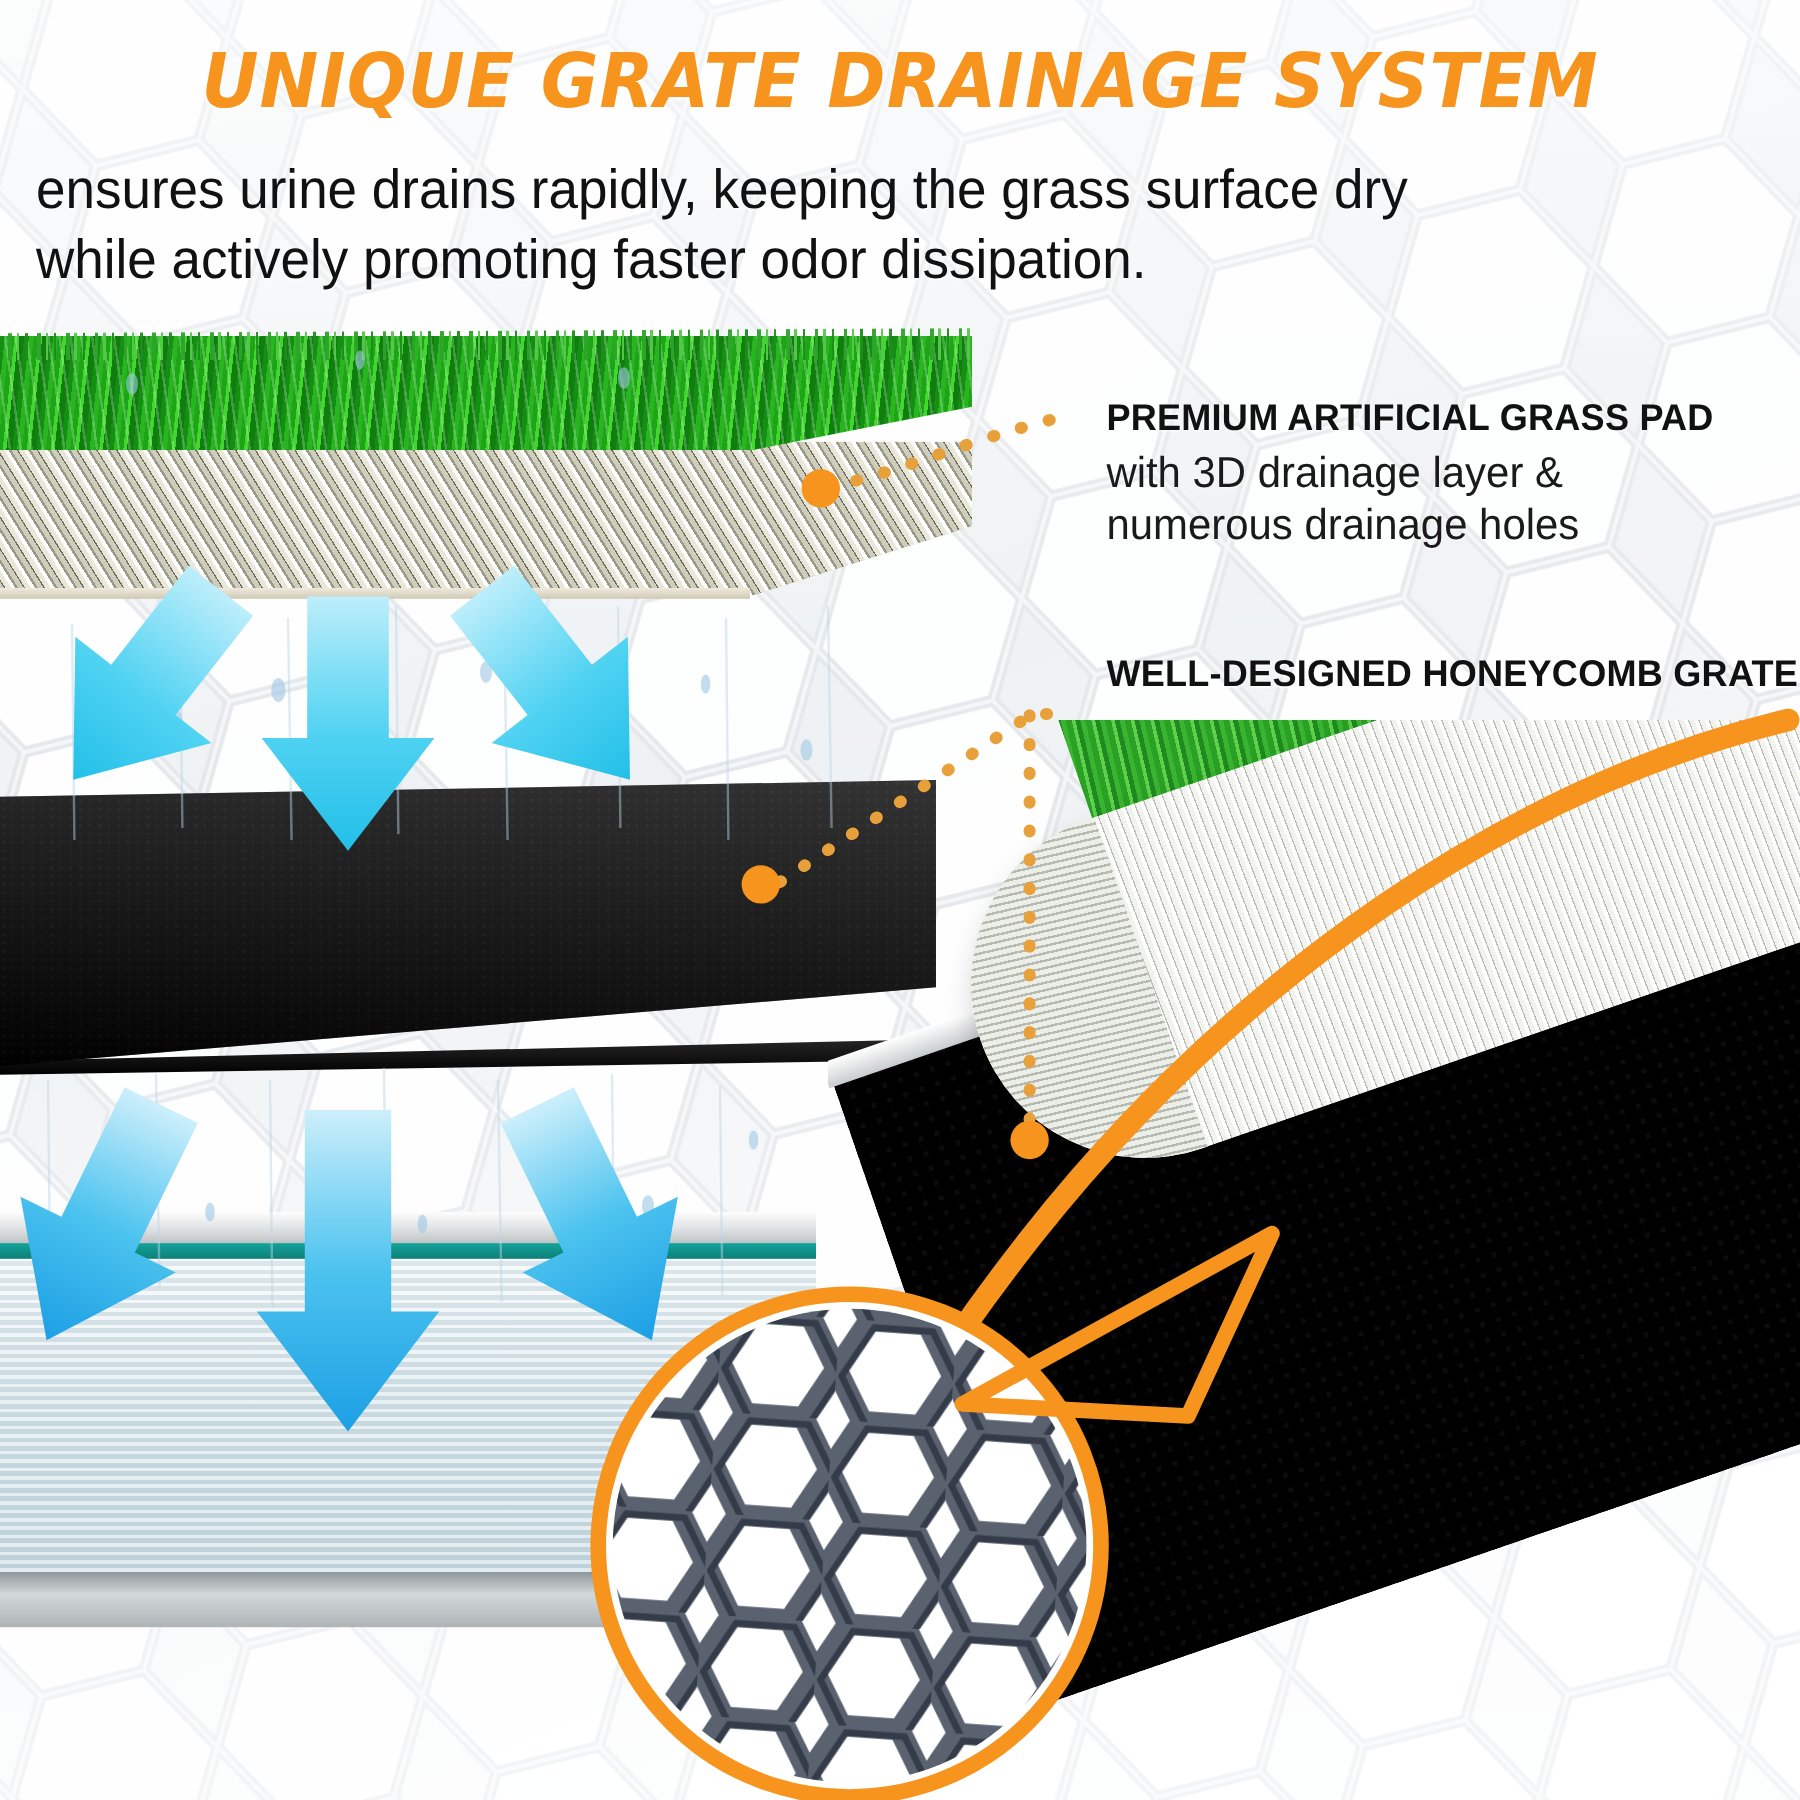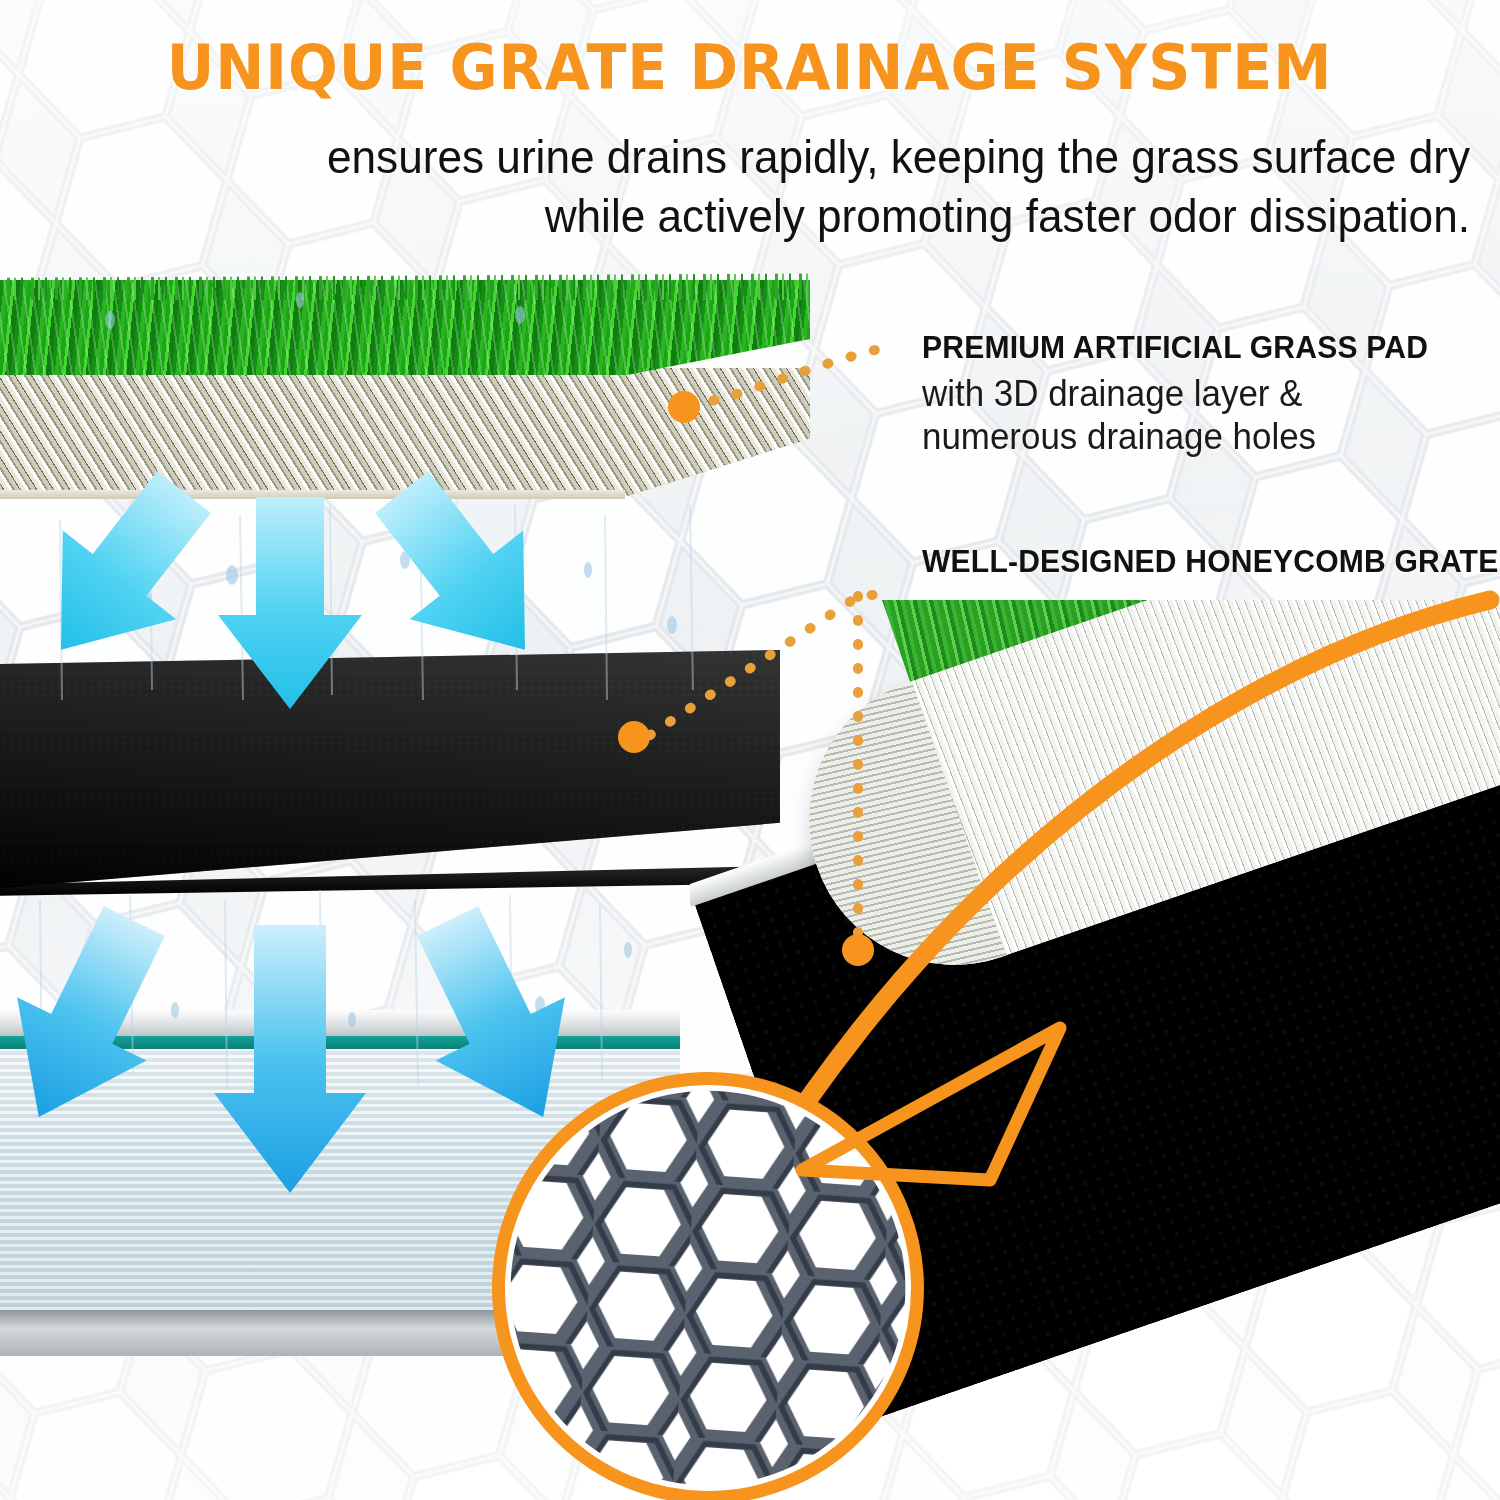--- a/index.html
+++ b/index.html
@@ -7,27 +7,27 @@
        font-family:"Liberation Sans","DejaVu Sans",sans-serif;}
 
   #stage{position:relative;width:1500px;height:1500px;overflow:hidden;background:#ffffff;}
 
   
   .bg-hex{position:absolute;inset:0;z-index:0;}
   .bg-wash{position:absolute;inset:0;z-index:1;
      background:linear-gradient(180deg,rgba(255,255,255,.55) 0%,rgba(255,255,255,.15) 28%,rgba(255,255,255,.0) 45%,rgba(255,255,255,.25) 70%,rgba(255,255,255,.55) 100%);}
 
   
-  .title-wrap{position:absolute;left:0;top:36px;width:1500px;text-align:center;z-index:30;}
+  .title-wrap{position:absolute;left:0;top:36px;width:1500px;text-align:center;z-index:30;font-style:italic;}
   .title{display:inline-block;color:#F7941D;
     font-family:"DejaVu Sans","Liberation Sans",sans-serif;
     font-weight:bold;font-size:63px;line-height:1;letter-spacing:1px;
     transform:scaleX(.93);transform-origin:center;
     text-shadow:0 2px 3px rgba(255,255,255,.95),0 0 2px rgba(255,255,255,.9);}
-  .subtitle{position:absolute;left:0;top:128px;width:1500px;text-align:right;z-index:30;
+  .subtitle{position:absolute;left:0;top:128px;width:1500px;text-align:left;z-index:30;
     color:#111;font-size:46px;line-height:1.28;font-weight:400;
     text-shadow:0 1px 2px rgba(255,255,255,.95);}
   .subtitle div{transform:scaleX(.96);}
 
   
   .stack{position:absolute;left:0;top:250px;width:900px;height:1250px;z-index:12;}
 
   
   .grass-layer{position:absolute;left:-20px;top:30px;width:830px;height:95px;z-index:6;
      clip-path:polygon(0 0,100% 0,100% 62%,78% 100%,0 100%);}

